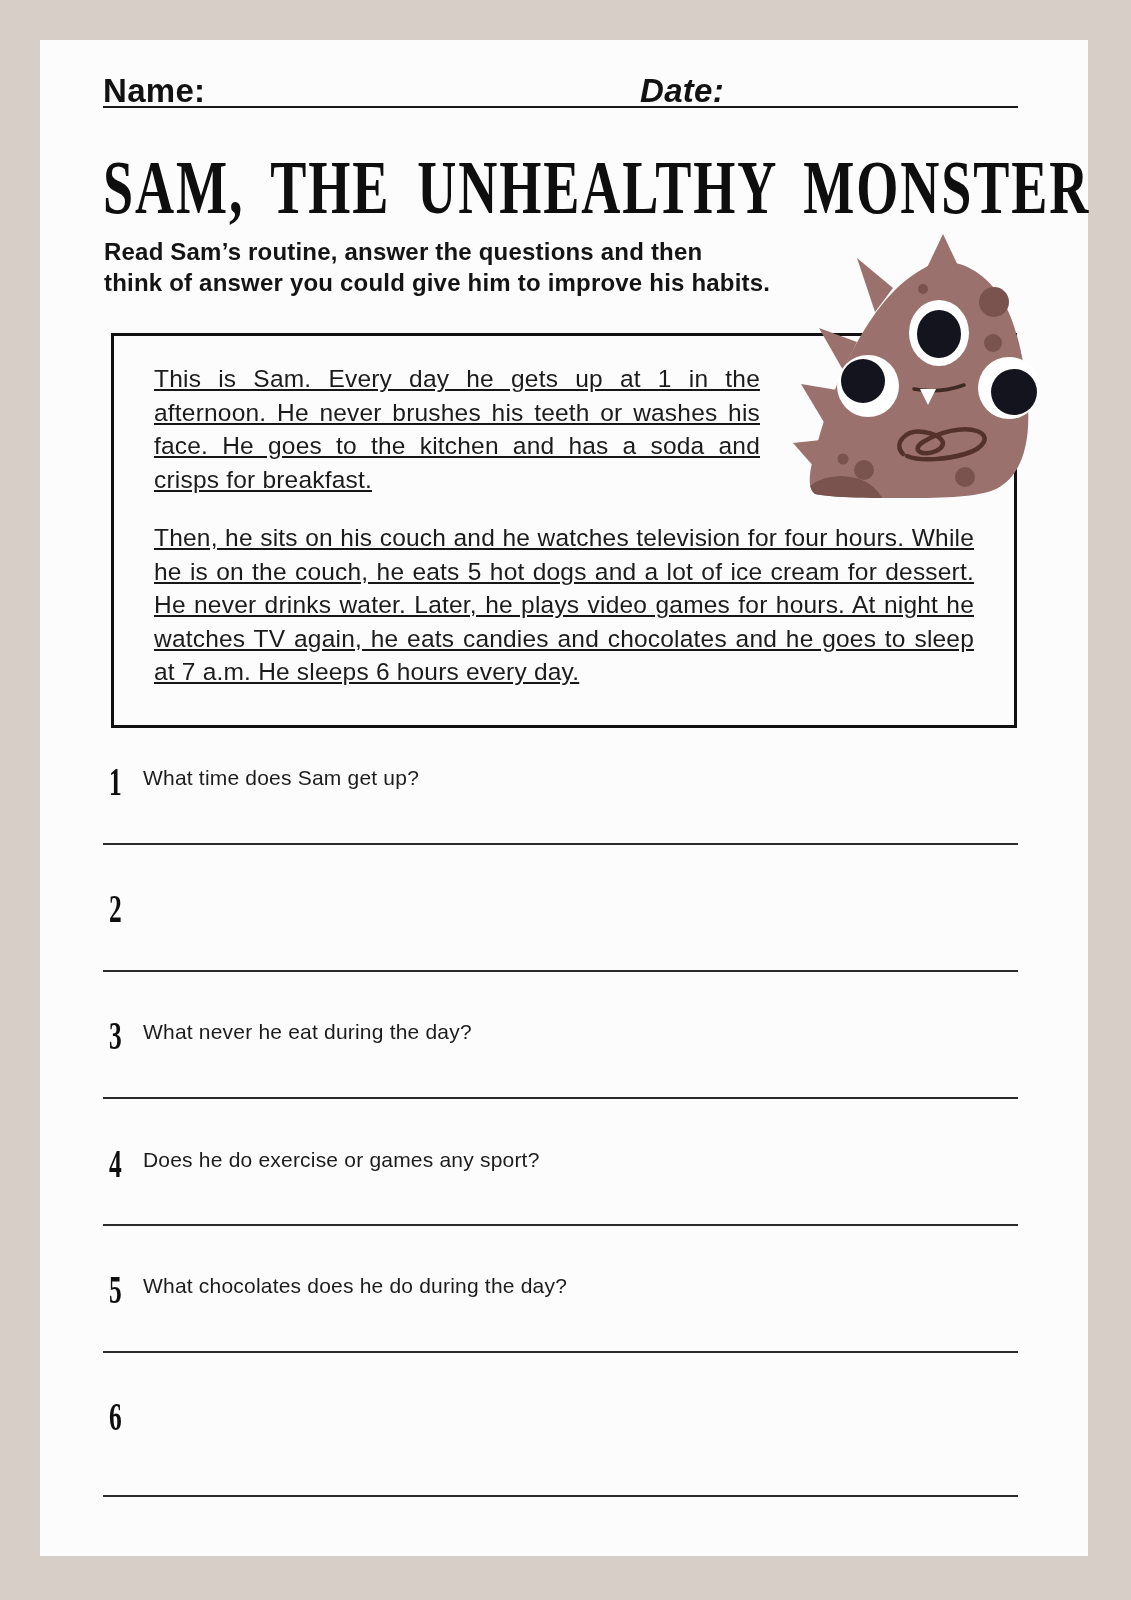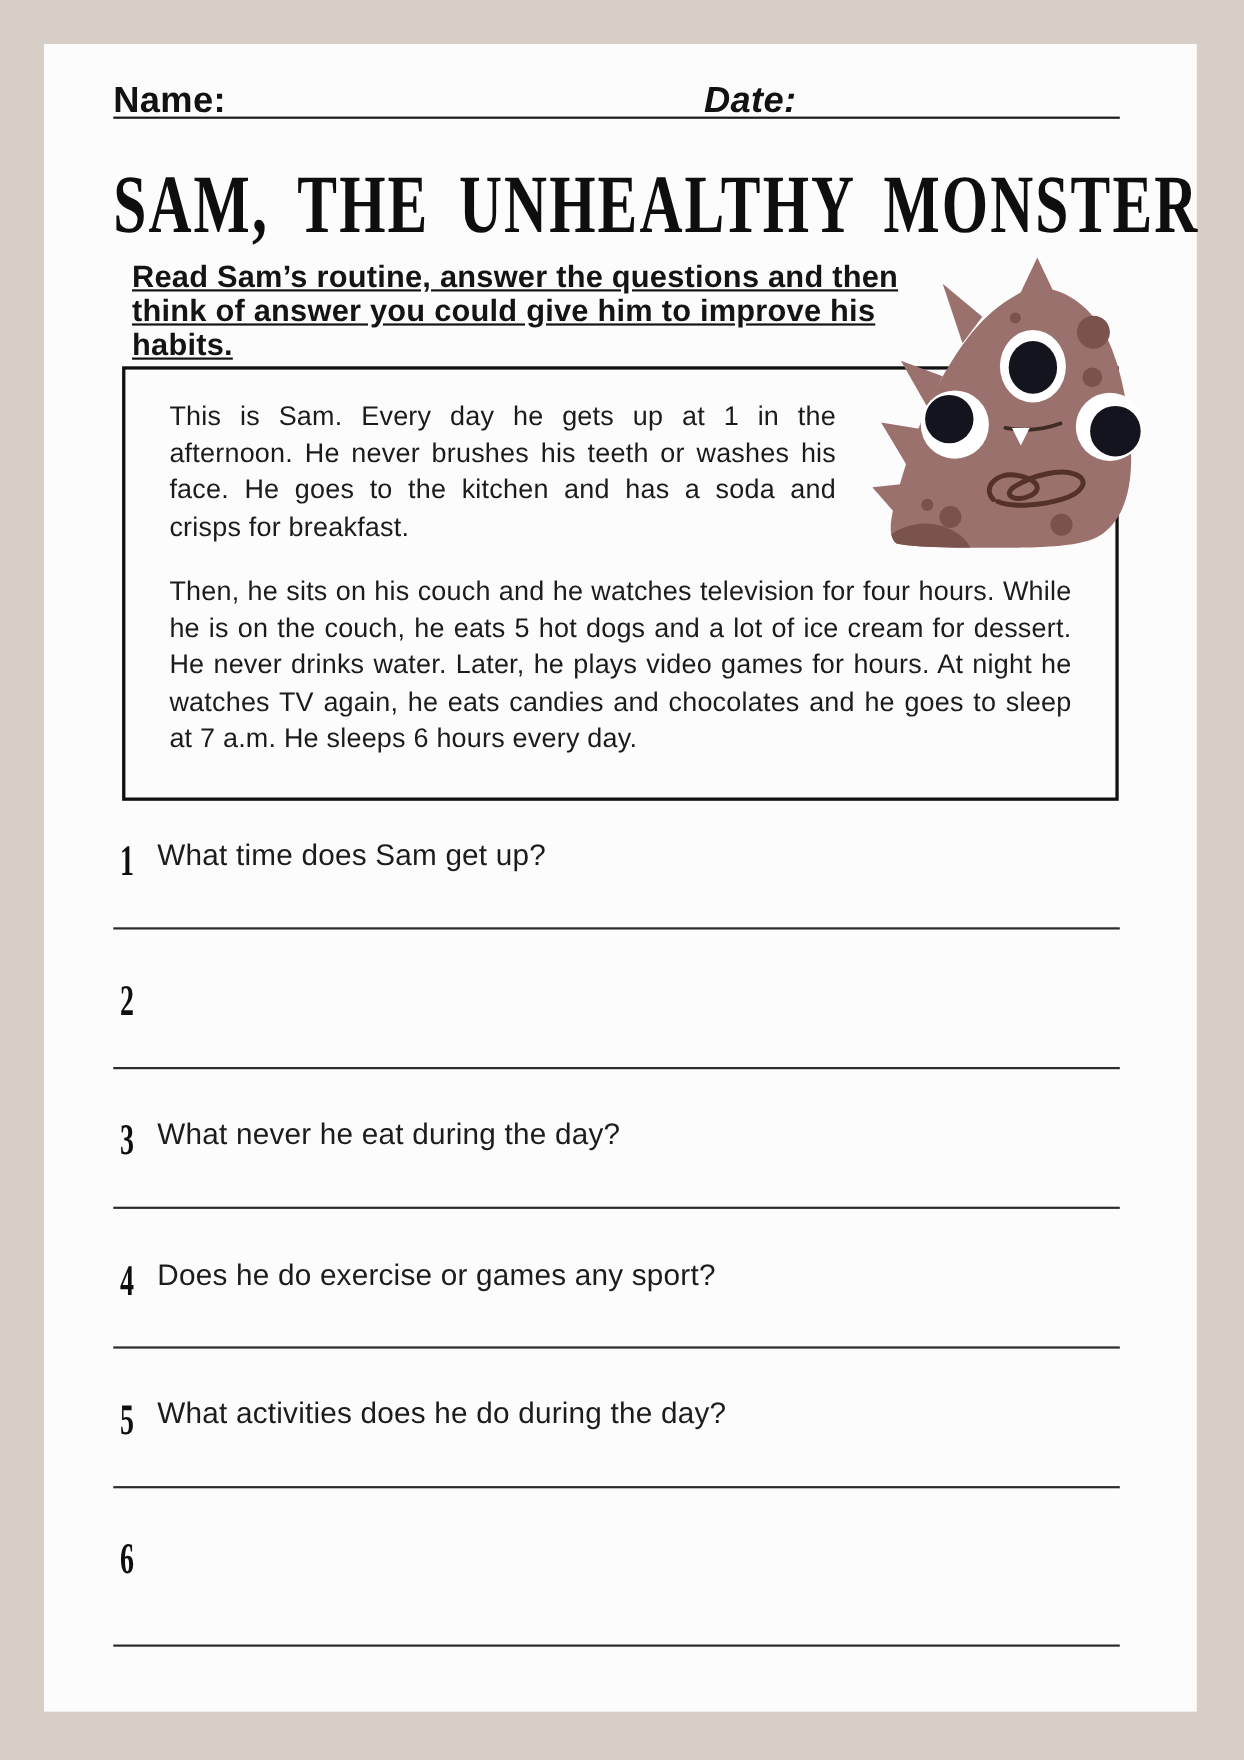--- a/index.html
+++ b/index.html
@@ -33,33 +33,33 @@
     font-size:57px;
     letter-spacing:2px;
     word-spacing:12px;
     white-space:nowrap;
     transform:scale(0.95,1.32);
     transform-origin:left top;
     color:#0e0e0e;
   }
   
   .instructions{
-    position:absolute;left:80px;top:196px;width:720px;
-    font-size:28px;font-weight:bold;line-height:31px;color:#141414;
+    position:absolute;left:64px;top:196px;width:720px;
+    font-size:24px;font-weight:bold;line-height:31px;color:#141414;
     letter-spacing:.2px;
-    text-decoration:underline;
   }
   .instructions span{display:block;}
   
   .passage-box{
     position:absolute;left:71px;top:293px;width:906px;height:395px;
     border:3px solid #111;
     box-sizing:border-box;
     background:#fdfcfc;
     z-index:1;
+    text-decoration:underline;
   }
   .passage-box p{
     margin:0;
     font-size:24.5px;line-height:33.5px;
     color:#1b1b1b;
     text-align:justify;
     letter-spacing:.2px;
   }
   .para1{
     margin:26px 0 0 40px !important;
@@ -79,21 +79,21 @@
     display:flex;align-items:flex-start;
   }
   .q-num{
     font-family:"Liberation Serif", serif;
     font-weight:bold;font-size:31px;line-height:31px;
     transform:scale(0.82,1.28);transform-origin:left top;
     width:26px;flex:0 0 26px;margin-left:6px;
     color:#0e0e0e;
   }
   .q-text{
-    font-size:27px;line-height:31px;color:#1c1c1c;
+    font-size:21px;line-height:31px;color:#1c1c1c;
     margin-left:8px;letter-spacing:.2px;
   }
   .ans-line{
     position:absolute;left:63px;width:915px;height:0;
     border-top:2px solid #2b2b2b;
   }
   .q-1{top:722px}.l-1{top:803px}
   .q-2{top:849px}.l-2{top:930px}
   .q-3{top:976px}.l-3{top:1057px}
   .q-4{top:1104px}.l-4{top:1184px}
@@ -186,21 +186,21 @@
     <div class="ans-line l-3"></div>
 
     <div class="q-item q-4">
       <span class="q-num">4</span>
       <span class="q-text">Does he do exercise or games any sport?</span>
     </div>
     <div class="ans-line l-4"></div>
 
     <div class="q-item q-5">
       <span class="q-num">5</span>
-      <span class="q-text">What activities does he do during the day?</span>
+      <span class="q-text">What chocolates does he do during the day?</span>
     </div>
     <div class="ans-line l-5"></div>
 
     <div class="q-item q-6">
       <span class="q-num">6</span>
     </div>
     <div class="ans-line l-6"></div>
 
   </div>
 </div>

